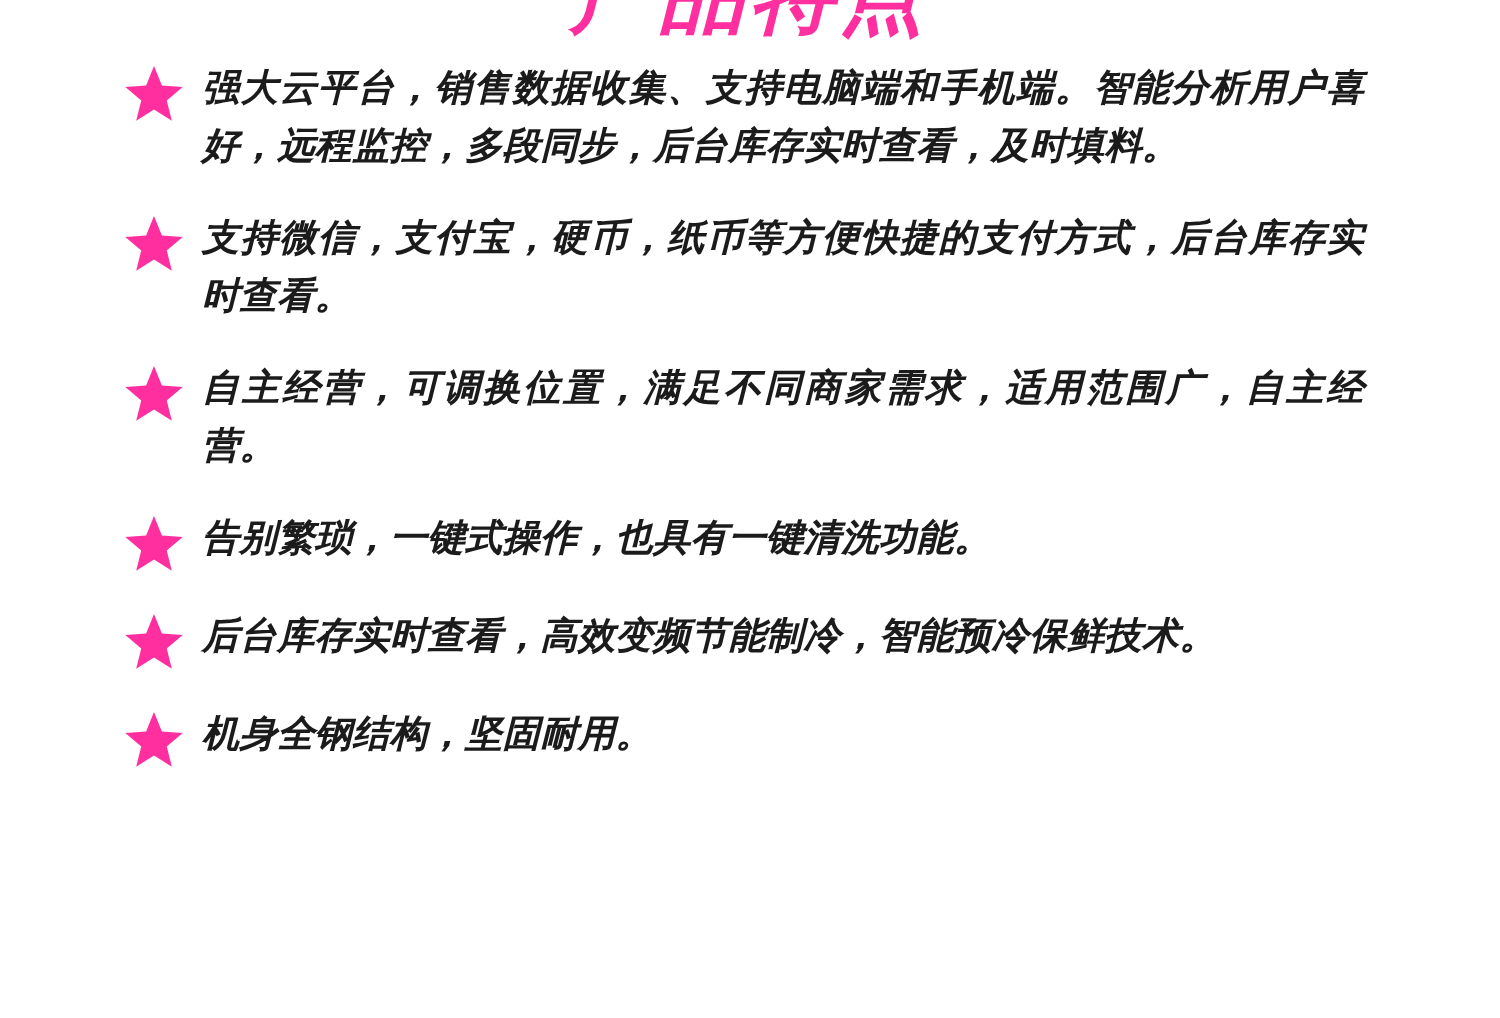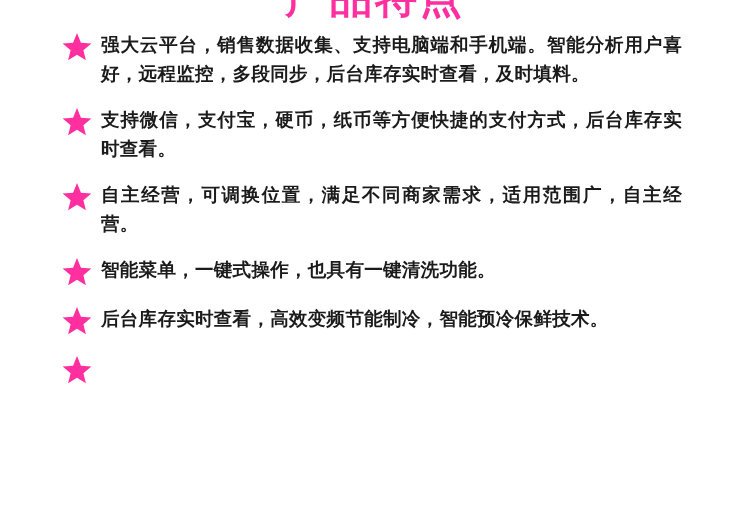--- a/index.html
+++ b/index.html
@@ -13,20 +13,21 @@
     font-family: "Liberation Sans", sans-serif;
     overflow: hidden;
   }
   .page {
     position: relative;
     width: 750px;
     height: 425px;
     background: #ffffff;
     box-sizing: border-box;
     overflow: hidden;
+    font-style: italic;
   }
   .side-rail {
     position: absolute;
     top: 0;
     bottom: 0;
     width: 20px;
     background: #ffffff;
   }
   .side-rail.left { left: 0; }
   .side-rail.right { right: 0; }
@@ -109,31 +110,32 @@
       <svg class="star" viewBox="0 0 32 32">
         <polygon points="16,1 20.2,11.4 31.3,12.2 22.8,19.4 25.5,30.2 16,24.3 6.5,30.2 9.2,19.4 0.7,12.2 11.8,11.4" fill="#ff2fa0"></polygon>
       </svg>
       <div class="item-text">自主经营，可调换位置，满足不同商家需求，适用范围广，自主经营。</div>
     </div>
 
     <div class="item">
       <svg class="star" viewBox="0 0 32 32">
         <polygon points="16,1 20.2,11.4 31.3,12.2 22.8,19.4 25.5,30.2 16,24.3 6.5,30.2 9.2,19.4 0.7,12.2 11.8,11.4" fill="#ff2fa0"></polygon>
       </svg>
-      <div class="item-text">智能菜单，一键式操作，也具有一键清洗功能。</div>
+      <div class="item-text">告别繁琐，一键式操作，也具有一键清洗功能。</div>
     </div>
 
     <div class="item">
       <svg class="star" viewBox="0 0 32 32">
         <polygon points="16,1 20.2,11.4 31.3,12.2 22.8,19.4 25.5,30.2 16,24.3 6.5,30.2 9.2,19.4 0.7,12.2 11.8,11.4" fill="#ff2fa0"></polygon>
       </svg>
       <div class="item-text">后台库存实时查看，高效变频节能制冷，智能预冷保鲜技术。</div>
     </div>
 
     <div class="item">
       <svg class="star" viewBox="0 0 32 32">
         <polygon points="16,1 20.2,11.4 31.3,12.2 22.8,19.4 25.5,30.2 16,24.3 6.5,30.2 9.2,19.4 0.7,12.2 11.8,11.4" fill="#ff2fa0"></polygon>
       </svg>
+      <div class="item-text">机身全钢结构，坚固耐用。</div>
     </div>
 
 
   </div>
 </div>
 
 </body></html>

